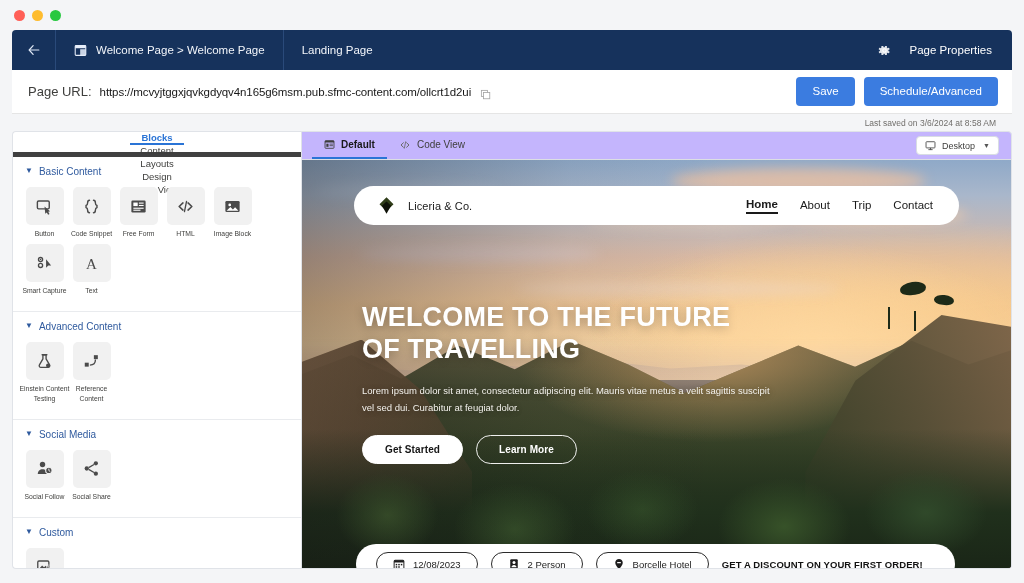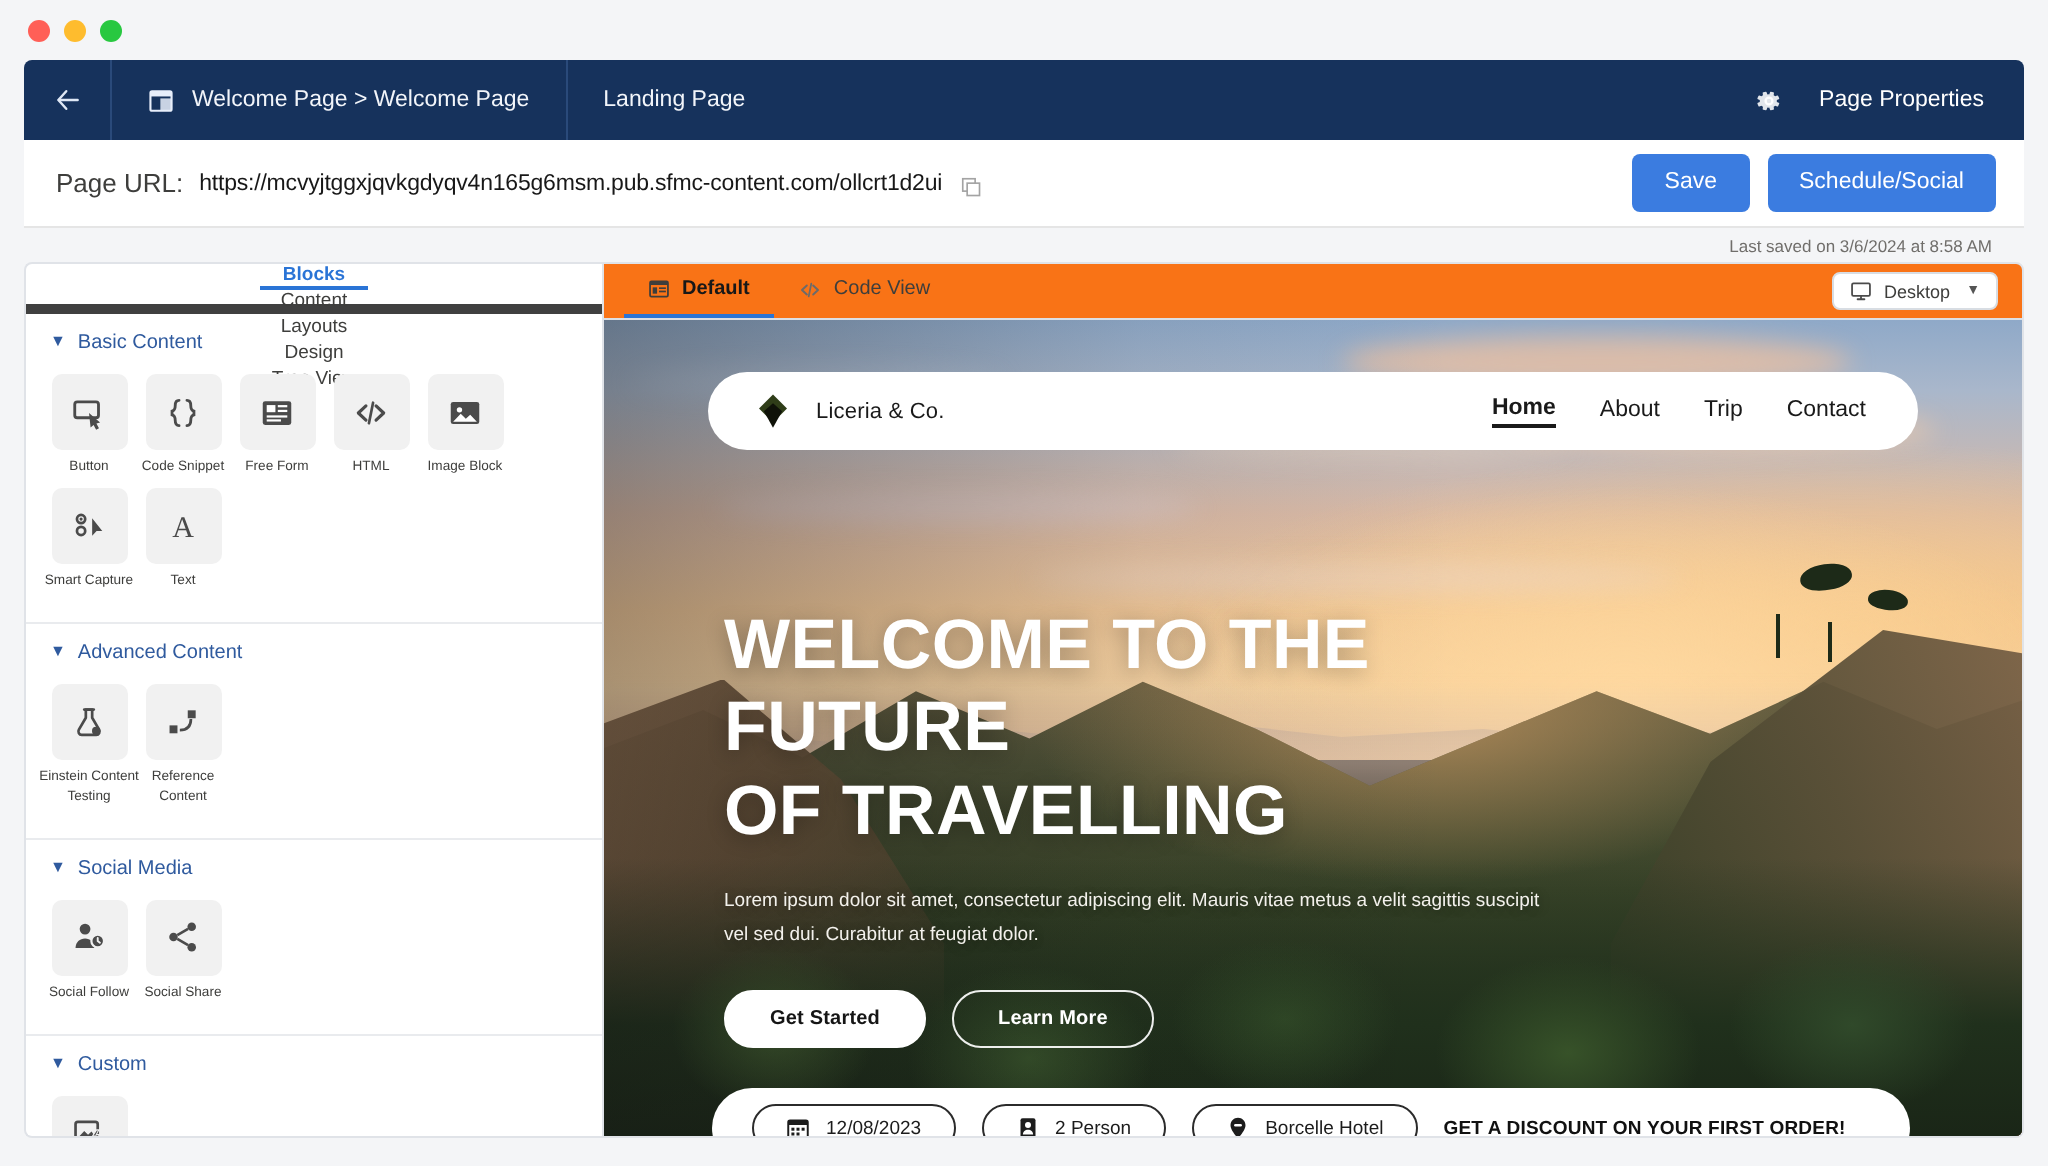--- a/index.html
+++ b/index.html
@@ -95,21 +95,21 @@
     display: flex; align-items: center; justify-content: center; color: #4b4b4b;
   }
   .block-label {
     font-size: 6.8px; color: #3e3e3c; text-align: center; margin-top: 4px; line-height: 1.35;
     width: 52px;
   }
   .divider { height: 1px; background: #e9ebee; margin: 6px 0 0 0; }
 
   
   .right-panel {
-    flex: 1; background: #f97316; border: 1px solid #e0e3e8;
+    flex: 1; background: #c4b5fd; border: 1px solid #e0e3e8;
     border-radius: 0 4px 4px 0; display: flex; flex-direction: column; overflow: hidden;
   }
   .rp-toolbar { height: 28px; display: flex; align-items: stretch; border-bottom: 1px solid #dcdfe4; padding-left: 10px; }
   .rp-tab {
     display: flex; align-items: center; gap: 6px; font-size: 10px; color: #3e3e3c;
     padding: 0 12px; cursor: pointer; border-bottom: 2px solid transparent;
   }
   .rp-tab.active { font-weight: bold; color: #181818; border-bottom-color: #2a74d6; }
   .rp-spacer { flex: 1; }
   .device-sel {
@@ -201,21 +201,21 @@
   .brand { display: flex; align-items: center; gap: 11px; }
   .brand-mark { width: 21px; height: 21px; }
   .brand-name { font-size: 11px; color: #1a1a1a; letter-spacing: .1px; }
   .nav-links { margin-left: auto; display: flex; align-items: center; gap: 22px; }
   .nav-link { font-size: 11.5px; color: #1a1a1a; cursor: pointer; padding-bottom: 2px; }
   .nav-link.active { font-weight: bold; border-bottom: 2px solid #1a1a1a; }
 
   
   .hero-copy { position: absolute; left: 60px; top: 142px; max-width: 420px; }
   .hero-title {
-    font-size: 35px; line-height: 1.18; color: #fff; font-weight: bold;
+    font-size: 27px; line-height: 1.18; color: #fff; font-weight: bold;
     letter-spacing: .2px; text-shadow: 0 2px 10px rgba(0,0,0,.28);
   }
   .hero-sub {
     margin-top: 16px; font-size: 9.5px; line-height: 1.85; color: #f3f1ec;
     text-shadow: 0 1px 6px rgba(0,0,0,.35);
   }
   .hero-btns { margin-top: 18px; display: flex; gap: 13px; }
   .hb {
     font-size: 10px; font-weight: bold; border-radius: 18px; padding: 8px 22px; cursor: pointer;
     font-family: inherit; letter-spacing: .1px;
@@ -280,21 +280,21 @@
     <span class="url-label">Page URL:</span>
     <span class="url-value">https://mcvyjtggxjqvkgdyqv4n165g6msm.pub.sfmc-content.com/ollcrt1d2ui</span>
     <span class="copy-icon">
       <svg width="11" height="11" viewBox="0 0 16 16">
         <rect x="2" y="2" width="9" height="9" fill="none" stroke="#6b6b6b" stroke-width="1.2"></rect>
         <rect x="5.2" y="5.2" width="9" height="9" fill="#fff" stroke="#6b6b6b" stroke-width="1.2"></rect>
       </svg>
     </span>
     <div class="url-actions">
       <button class="btn btn-primary">Save</button>
-      <button class="btn btn-primary alt">Schedule/Social</button>
+      <button class="btn btn-primary alt">Schedule/Advanced</button>
     </div>
   </div>
 
   <div class="saved-strip">
     <span class="saved-text">Last saved on 3/6/2024 at 8:58 AM</span>
   </div>
 
   <div class="body-wrap">
 
     <div class="left-panel">

